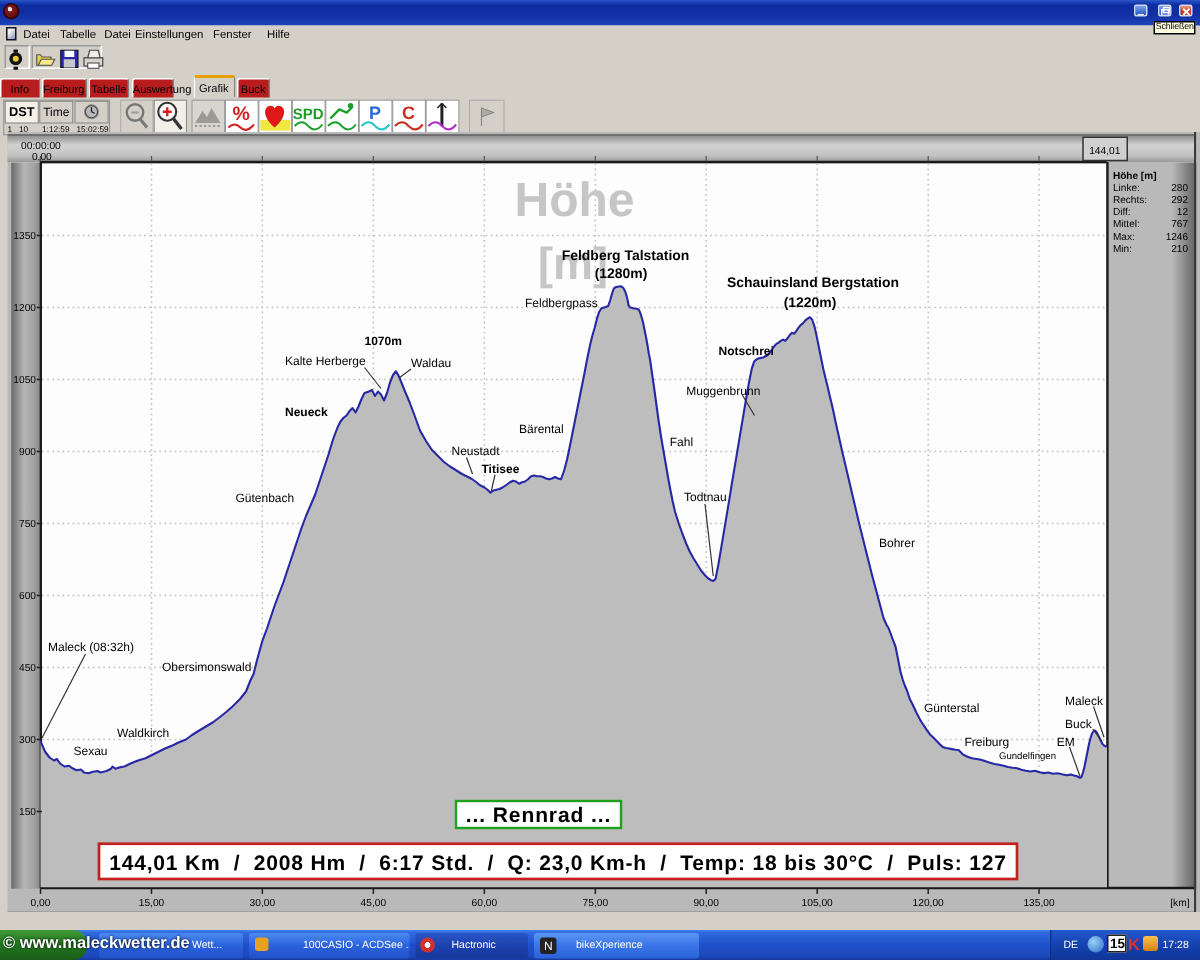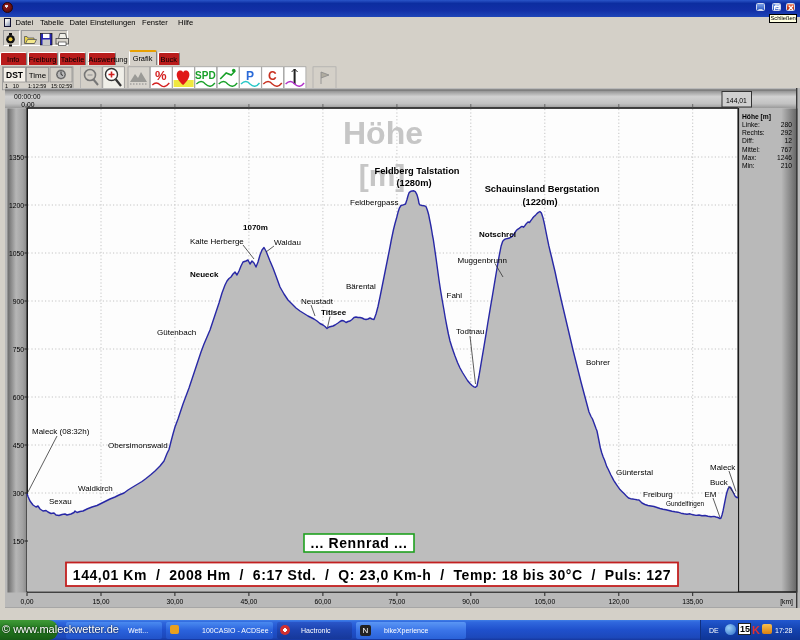--- a/index.html
+++ b/index.html
@@ -29,21 +29,21 @@
 .st{font-size:6.7px;fill:#000}
 .wm{font-size:32px;fill:#c6c6c6;text-anchor:middle;font-weight:bold}.wm2{font-size:30px;fill:#c6c6c6;text-anchor:middle;font-weight:bold}
 .box1{font-size:14px;font-weight:bold;letter-spacing:0.6px}
 .box2{font-size:14px;font-weight:bold;letter-spacing:0.55px}
 #tooltip{position:absolute;left:768.5px;top:13.5px;width:28px;height:9.5px;background:#ffffe1;border:0.8px solid #000;font-size:5.9px;padding-left:1px;padding-top:0.8px;z-index:10;letter-spacing:-0.1px}
 #bottomstrip{position:absolute;left:0;top:608px;width:800px;height:11.5px;background:#d4d0c8}
 #taskbar{position:absolute;left:0;top:619.5px;width:800px;height:20.5px;background:linear-gradient(#3f7ee6 0%,#3068de 10%,#1f50cc 50%,#1c48ba 88%,#16379e 100%)}
 #startbtn{position:absolute;left:0;top:0;width:58px;height:20.5px;background:linear-gradient(#3f9a36,#247a20 45%,#185c16);border-radius:0 9px 9px 0}
 .tkb{position:absolute;top:2px;height:17px;border-radius:2px;font-size:7px;color:#fff;overflow:hidden;white-space:nowrap}
 #tray{position:absolute;left:700px;top:0;width:100px;height:20.5px;background:linear-gradient(#2258d0,#1442ae 50%,#0f3596);border-left:1px solid #103080;font-size:7px;color:#fff}
-#wmtext{position:absolute;left:2px;top:623px;font-size:11px;font-weight:normal;color:#fff;text-shadow:0 0 2px #000;z-index:5}
+#wmtext{position:absolute;left:2px;top:623px;font-size:11px;font-weight:bold;color:#fff;text-shadow:0 0 2px #000;z-index:5}
 </style></head>
 <body>
 <div id="titlebar">
     <div id="appicon"></div>
   </div>
 <div class="tbtn" id="bmin">
     <svg width="8" height="8">
       <line x1="1.5" y1="6" x2="5.5" y2="6" stroke="#fff" stroke-width="1.4"></line>
     </svg>
   </div>

